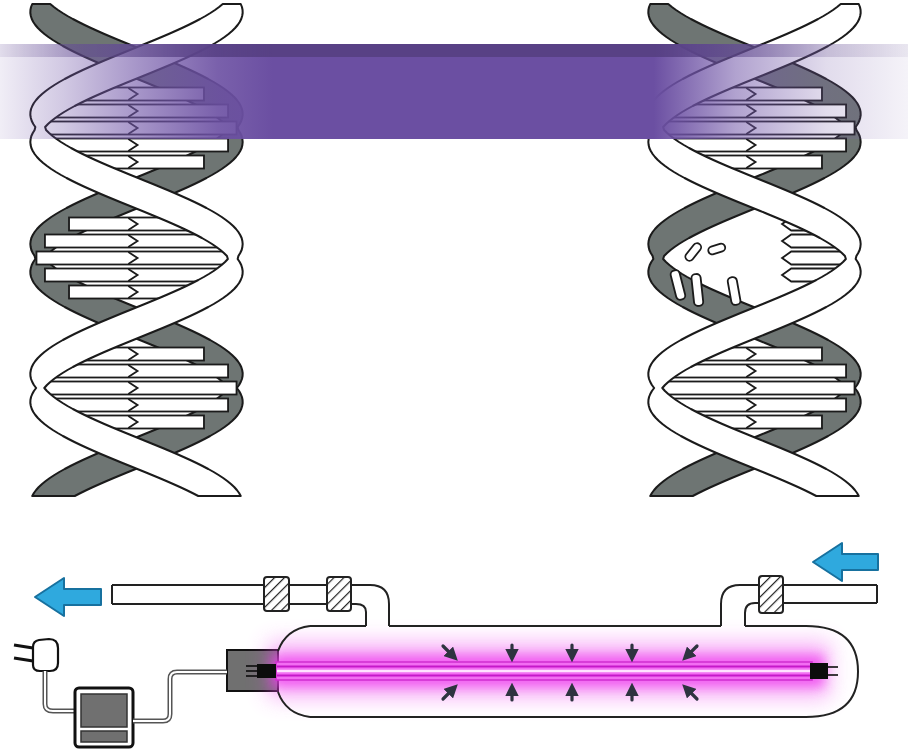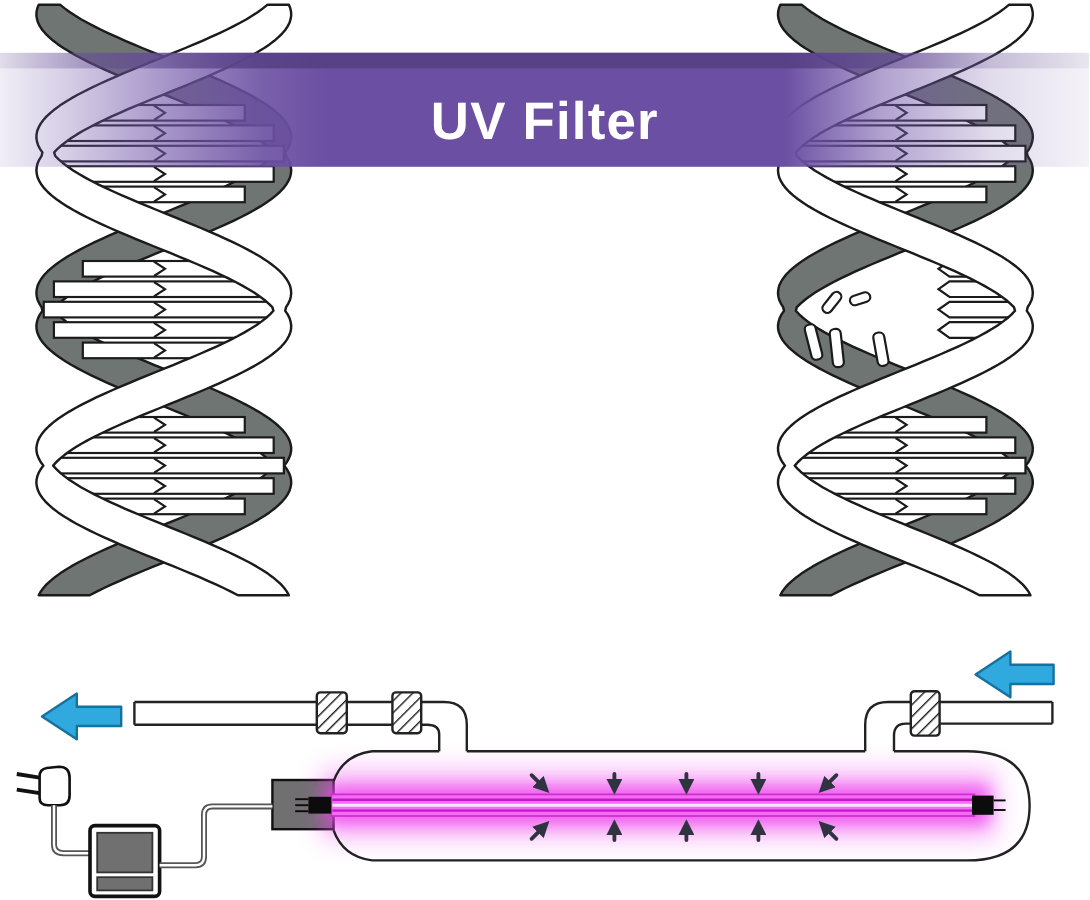--- a/index.html
+++ b/index.html
@@ -95,21 +95,20 @@
       <path d="M112,382 L121,388 L112,394" fill="none" stroke="#1b1b1b" stroke-width="1.8"></path>
       <rect x="30.3" y="398.5" width="179.4" height="13" fill="#fff" stroke="#1b1b1b" stroke-width="1.8"></rect>
       <path d="M112,399 L121,405 L112,411" fill="none" stroke="#1b1b1b" stroke-width="1.8"></path>
       <rect x="53.9" y="415.5" width="132.2" height="13" fill="#fff" stroke="#1b1b1b" stroke-width="1.8"></rect>
       <path d="M112,416 L121,422 L112,428" fill="none" stroke="#1b1b1b" stroke-width="1.8"></path>
       <path d="M204.5,4 L200.9,7 L196.9,10 L192.4,13 L187.6,16 L182.3,19 L176.7,22 L170.8,25 L164.6,28 L158.1,31 L151.5,34 L144.6,37 L137.6,40 L130.4,43 L123.2,46 L116.0,49 L108.8,52 L101.6,55 L94.4,58 L87.4,61 L80.5,64 L73.9,67 L67.4,70 L61.2,73 L55.3,76 L49.7,79 L44.4,82 L39.6,85 L35.1,88 L31.1,91 L27.5,94 L24.3,97 L21.7,100 L19.5,103 L17.9,106 L16.7,109 L16.1,112 L16.0,115 L16.5,118 L17.4,121 L18.9,124 L20.9,127 L20.2,130 L18.4,133 L17.0,136 L16.3,139 L16.0,142 L16.3,145 L17.0,148 L18.4,151 L20.2,154 L22.5,157 L25.3,160 L28.6,163 L32.4,166 L36.5,169 L41.1,172 L46.1,175 L51.5,178 L57.2,181 L63.2,184 L69.5,187 L76.1,190 L82.8,193 L89.7,196 L96.8,199 L103.9,202 L111.2,205 L118.4,208 L125.7,211 L132.8,214 L139.9,217 L146.9,220 L153.7,223 L160.3,226 L166.7,229 L172.8,232 L178.6,235 L184.1,238 L189.2,241 L194.0,244 L198.3,247 L202.2,250 L205.6,253 L208.6,256 L209.5,259 L206.7,262 L203.4,265 L199.6,268 L195.5,271 L190.9,274 L185.9,277 L180.5,280 L174.8,283 L168.8,286 L162.5,289 L155.9,292 L149.2,295 L142.3,298 L135.2,301 L128.1,304 L120.8,307 L113.6,310 L106.3,313 L99.2,316 L92.1,319 L85.1,322 L78.3,325 L71.7,328 L65.3,331 L59.2,334 L53.4,337 L47.9,340 L42.8,343 L38.0,346 L33.7,349 L29.8,352 L26.4,355 L23.4,358 L20.9,361 L18.9,364 L17.4,367 L16.5,370 L16.0,373 L16.1,376 L16.7,379 L17.9,382 L19.5,385 L21.7,388 L19.5,391 L17.9,394 L16.7,397 L16.1,400 L16.0,403 L16.5,406 L17.4,409 L18.9,412 L20.9,415 L23.4,418 L26.4,421 L29.8,424 L33.7,427 L38.0,430 L42.8,433 L47.9,436 L53.4,439 L59.2,442 L65.3,445 L71.7,448 L78.3,451 L85.1,454 L92.1,457 L99.2,460 L106.3,463 L113.6,466 L120.8,469 L128.1,472 L135.2,475 L142.3,478 L149.2,481 L155.9,484 L162.5,487 L168.8,490 L174.8,493 L180.5,496 L222.1,496 L220.5,493 L218.3,490 L215.7,487 L212.5,484 L208.9,481 L204.9,478 L200.4,475 L195.6,472 L190.3,469 L184.7,466 L178.8,463 L172.6,460 L166.1,457 L159.5,454 L152.6,451 L145.6,448 L138.4,445 L131.2,442 L124.0,439 L116.8,436 L109.6,433 L102.4,430 L95.4,427 L88.5,424 L81.9,421 L75.4,418 L69.2,415 L63.3,412 L57.7,409 L52.4,406 L47.6,403 L43.1,400 L39.1,397 L35.5,394 L32.3,391 L29.7,388 L32.3,385 L35.5,382 L39.1,379 L43.1,376 L47.6,373 L52.4,370 L57.7,367 L63.3,364 L69.2,361 L75.4,358 L81.9,355 L88.5,352 L95.4,349 L102.4,346 L109.6,343 L116.8,340 L124.0,337 L131.2,334 L138.4,331 L145.6,328 L152.6,325 L159.5,322 L166.1,319 L172.6,316 L178.8,313 L184.7,310 L190.3,307 L195.6,304 L200.4,301 L204.9,298 L208.9,295 L212.5,292 L215.7,289 L218.3,286 L220.5,283 L222.1,280 L223.3,277 L223.9,274 L224.0,271 L223.5,268 L222.6,265 L221.1,262 L219.1,259 L219.8,256 L221.6,253 L223.0,250 L223.7,247 L224.0,244 L223.7,241 L223.0,238 L221.6,235 L219.8,232 L217.5,229 L214.7,226 L211.4,223 L207.6,220 L203.5,217 L198.9,214 L193.9,211 L188.5,208 L182.8,205 L176.8,202 L170.5,199 L163.9,196 L157.2,193 L150.3,190 L143.2,187 L136.1,184 L128.8,181 L121.6,178 L114.3,175 L107.2,172 L100.1,169 L93.1,166 L86.3,163 L79.7,160 L73.3,157 L67.2,154 L61.4,151 L55.9,148 L50.8,145 L46.0,142 L41.7,139 L37.8,136 L34.4,133 L31.4,130 L30.5,127 L33.3,124 L36.6,121 L40.4,118 L44.5,115 L49.1,112 L54.1,109 L59.5,106 L65.2,103 L71.2,100 L77.5,97 L84.1,94 L90.8,91 L97.7,88 L104.8,85 L111.9,82 L119.2,79 L126.4,76 L133.7,73 L140.8,70 L147.9,67 L154.9,64 L161.7,61 L168.3,58 L174.7,55 L180.8,52 L186.6,49 L192.1,46 L197.2,43 L202.0,40 L206.3,37 L210.2,34 L213.6,31 L216.6,28 L219.1,25 L221.1,22 L222.6,19 L223.5,16 L224.0,13 L223.9,10 L223.3,7 L222.1,4 Z" fill="#ffffff" stroke="#1b1b1b" stroke-width="2" stroke-linejoin="round"></path>
     </svg>
 
   <div class="banner">
     <div class="banner-topstrip"></div>
-    <span class="banner-label">UV Filter</span>
   </div>
 
   <svg class="apparatus" viewBox="0 535 908 215">
     <defs>
       <pattern id="hatch" width="7" height="7" patternUnits="userSpaceOnUse" patternTransform="rotate(45)">
         <rect width="7" height="7" fill="#ffffff"></rect>
         <line x1="0" y1="0" x2="0" y2="7" stroke="#222222" stroke-width="2.4"></line>
       </pattern>
       <filter id="blurBig" x="-30%" y="-60%" width="160%" height="220%">
           <feGaussianBlur stdDeviation="11"></feGaussianBlur>

